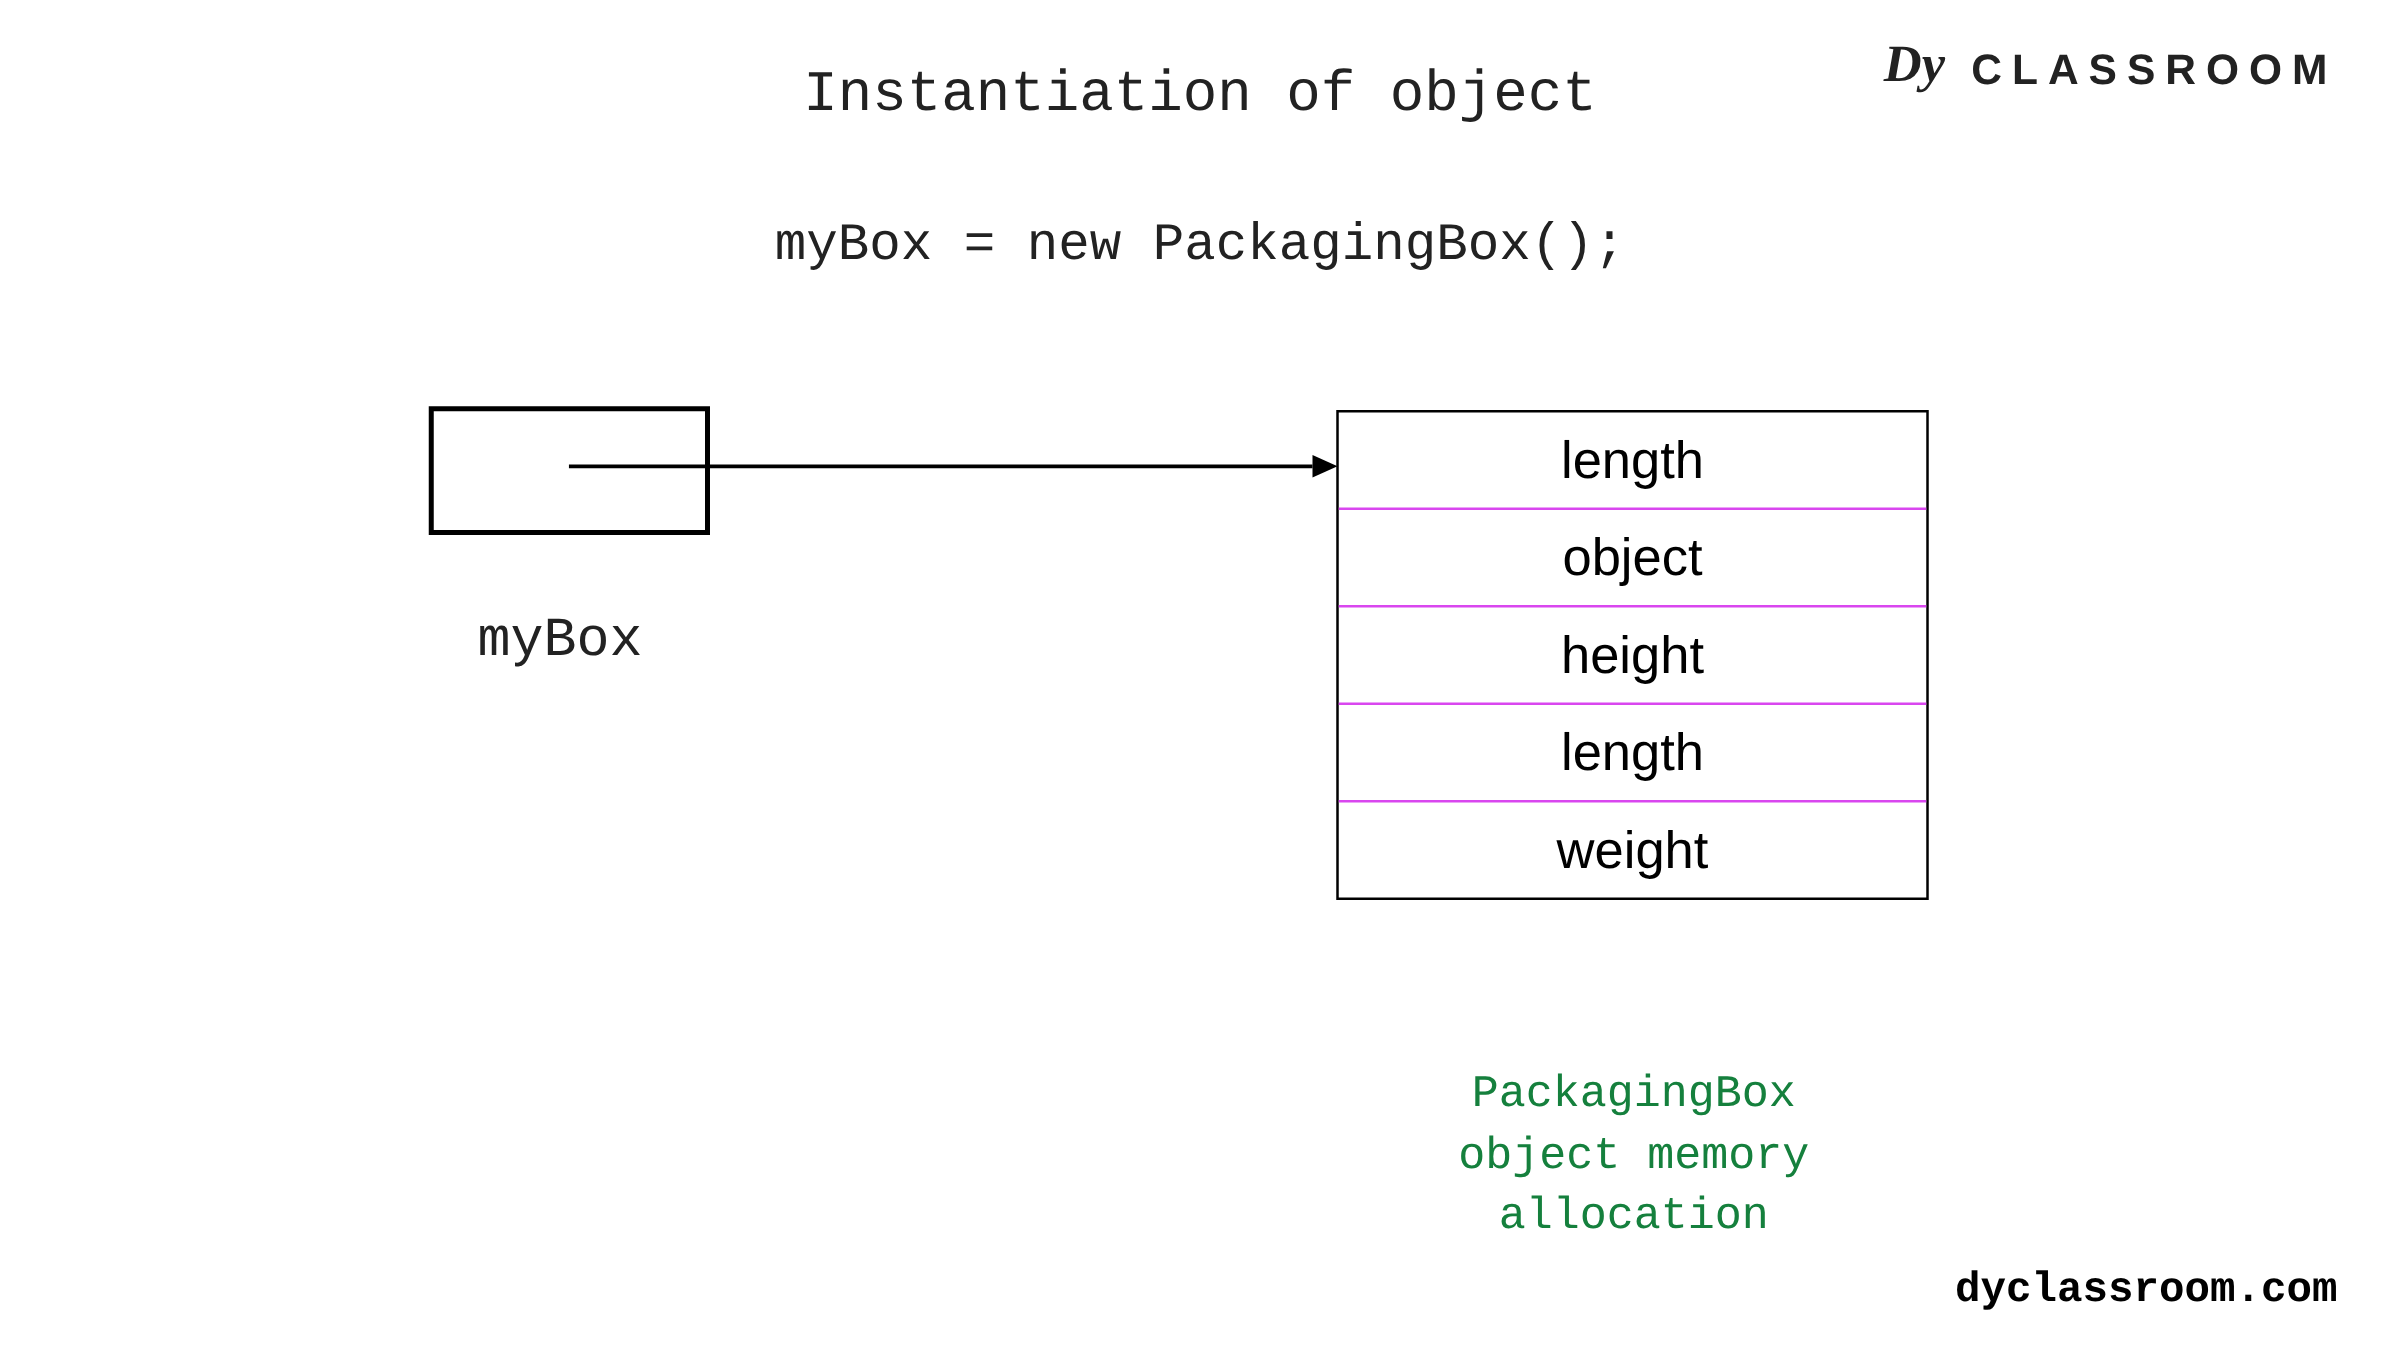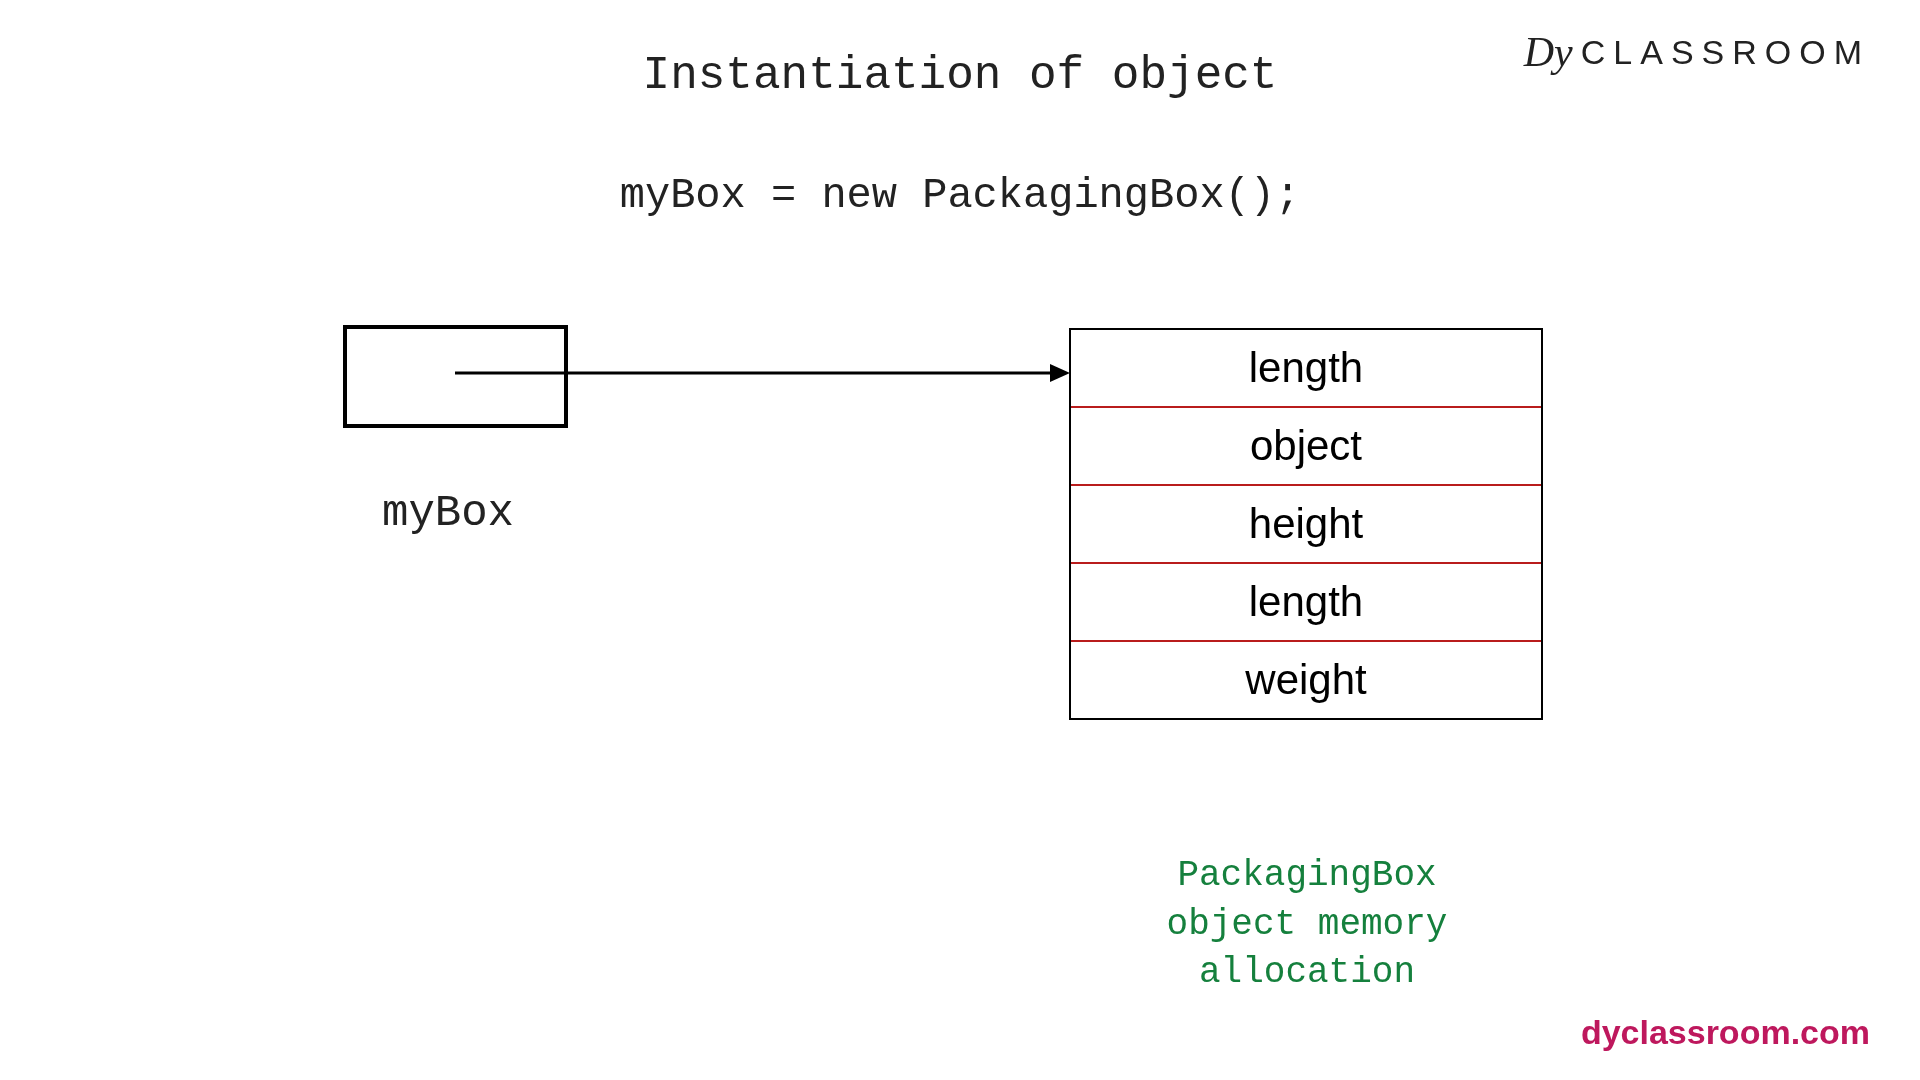--- a/index.html
+++ b/index.html
@@ -26,22 +26,23 @@
       left: 50%;
       transform: translateX(-50%);
       font-size: 42px;
       color: #222;
     }
     .logo {
       position: absolute;
       top: 28px;
       right: 50px;
       display: flex;
-      align-items: center;
-      gap: 8px;
+      align-items: flex-end;
+      gap: 21px;
+      font-weight: bold;
     }
     .logo-script {
       font-family: "Brush Script MT", cursive;
       font-size: 42px;
       font-style: italic;
       color: #222;
     }
     .logo-word {
       font-family: Arial, sans-serif;
       font-size: 34px;
@@ -65,21 +66,21 @@
       color: #222;
     }
     .object-table {
       position: absolute;
       top: 328px;
       left: 1069px;
       width: 474px;
       border: 2px solid #000;
     }
     .object-table .row {
-      border-bottom: 2px solid #b91c1c;
+      border-bottom: 2px solid #d946ef;
       text-align: center;
       font-size: 42px;
       padding: 14px 0;
       font-family: Arial, sans-serif;
     }
     .object-table .row:last-child { border-bottom: none; }
     .object-caption {
       position: absolute;
       top: 852px;
       left: 1102px;
@@ -95,22 +96,22 @@
       left: 455px;
       width: 615px;
       height: 30px;
     }
     .footer {
       position: absolute;
       bottom: 28px;
       right: 50px;
       font-size: 34px;
       font-weight: bold;
-      color: #be185d;
-      font-family: Liberation Sans, sans-serif;
+      color: #000000;
+      font-family: Liberation Mono, monospace;
     }
   </style>
 </head>
 <body>
 
 <div class="logo">
   <span class="logo-script">Dy</span>
   <span class="logo-word">CLASSROOM</span>
 </div>
 

